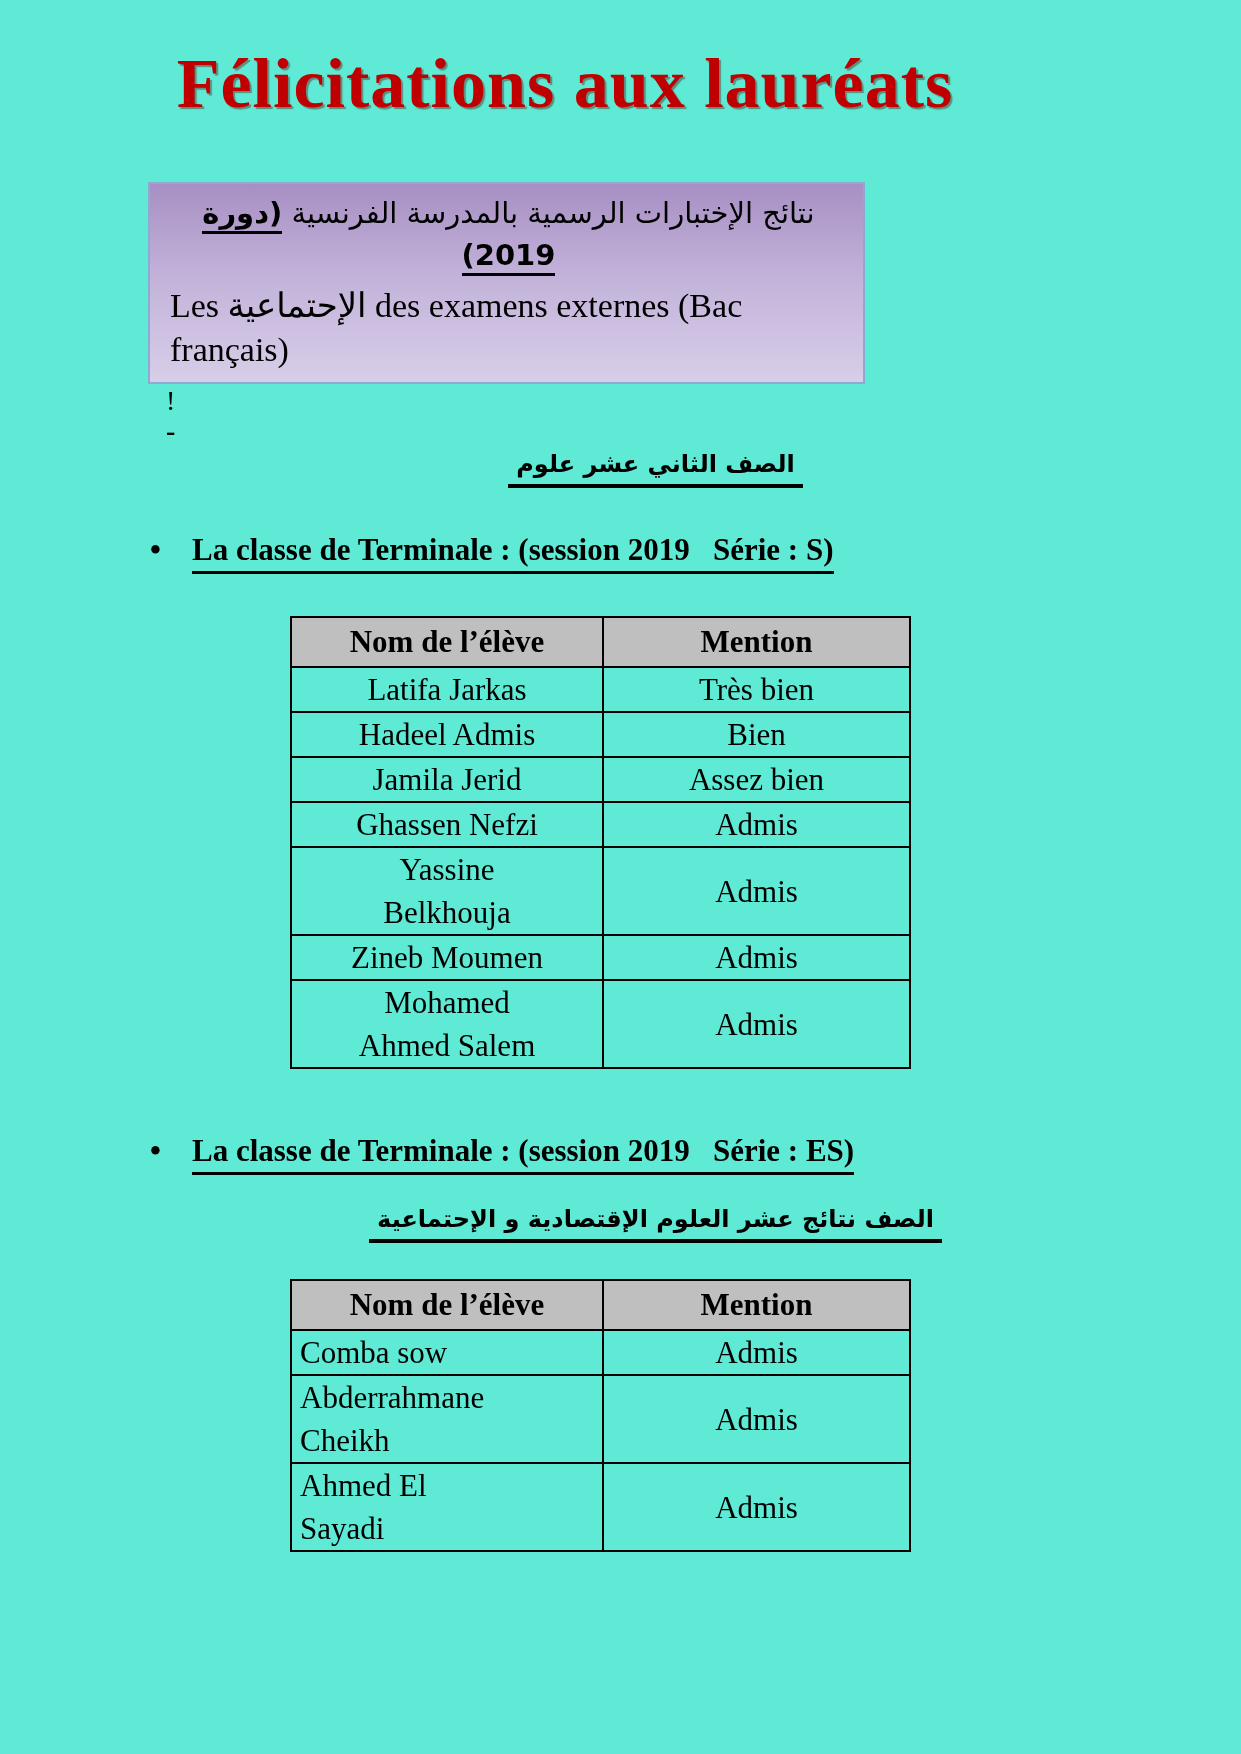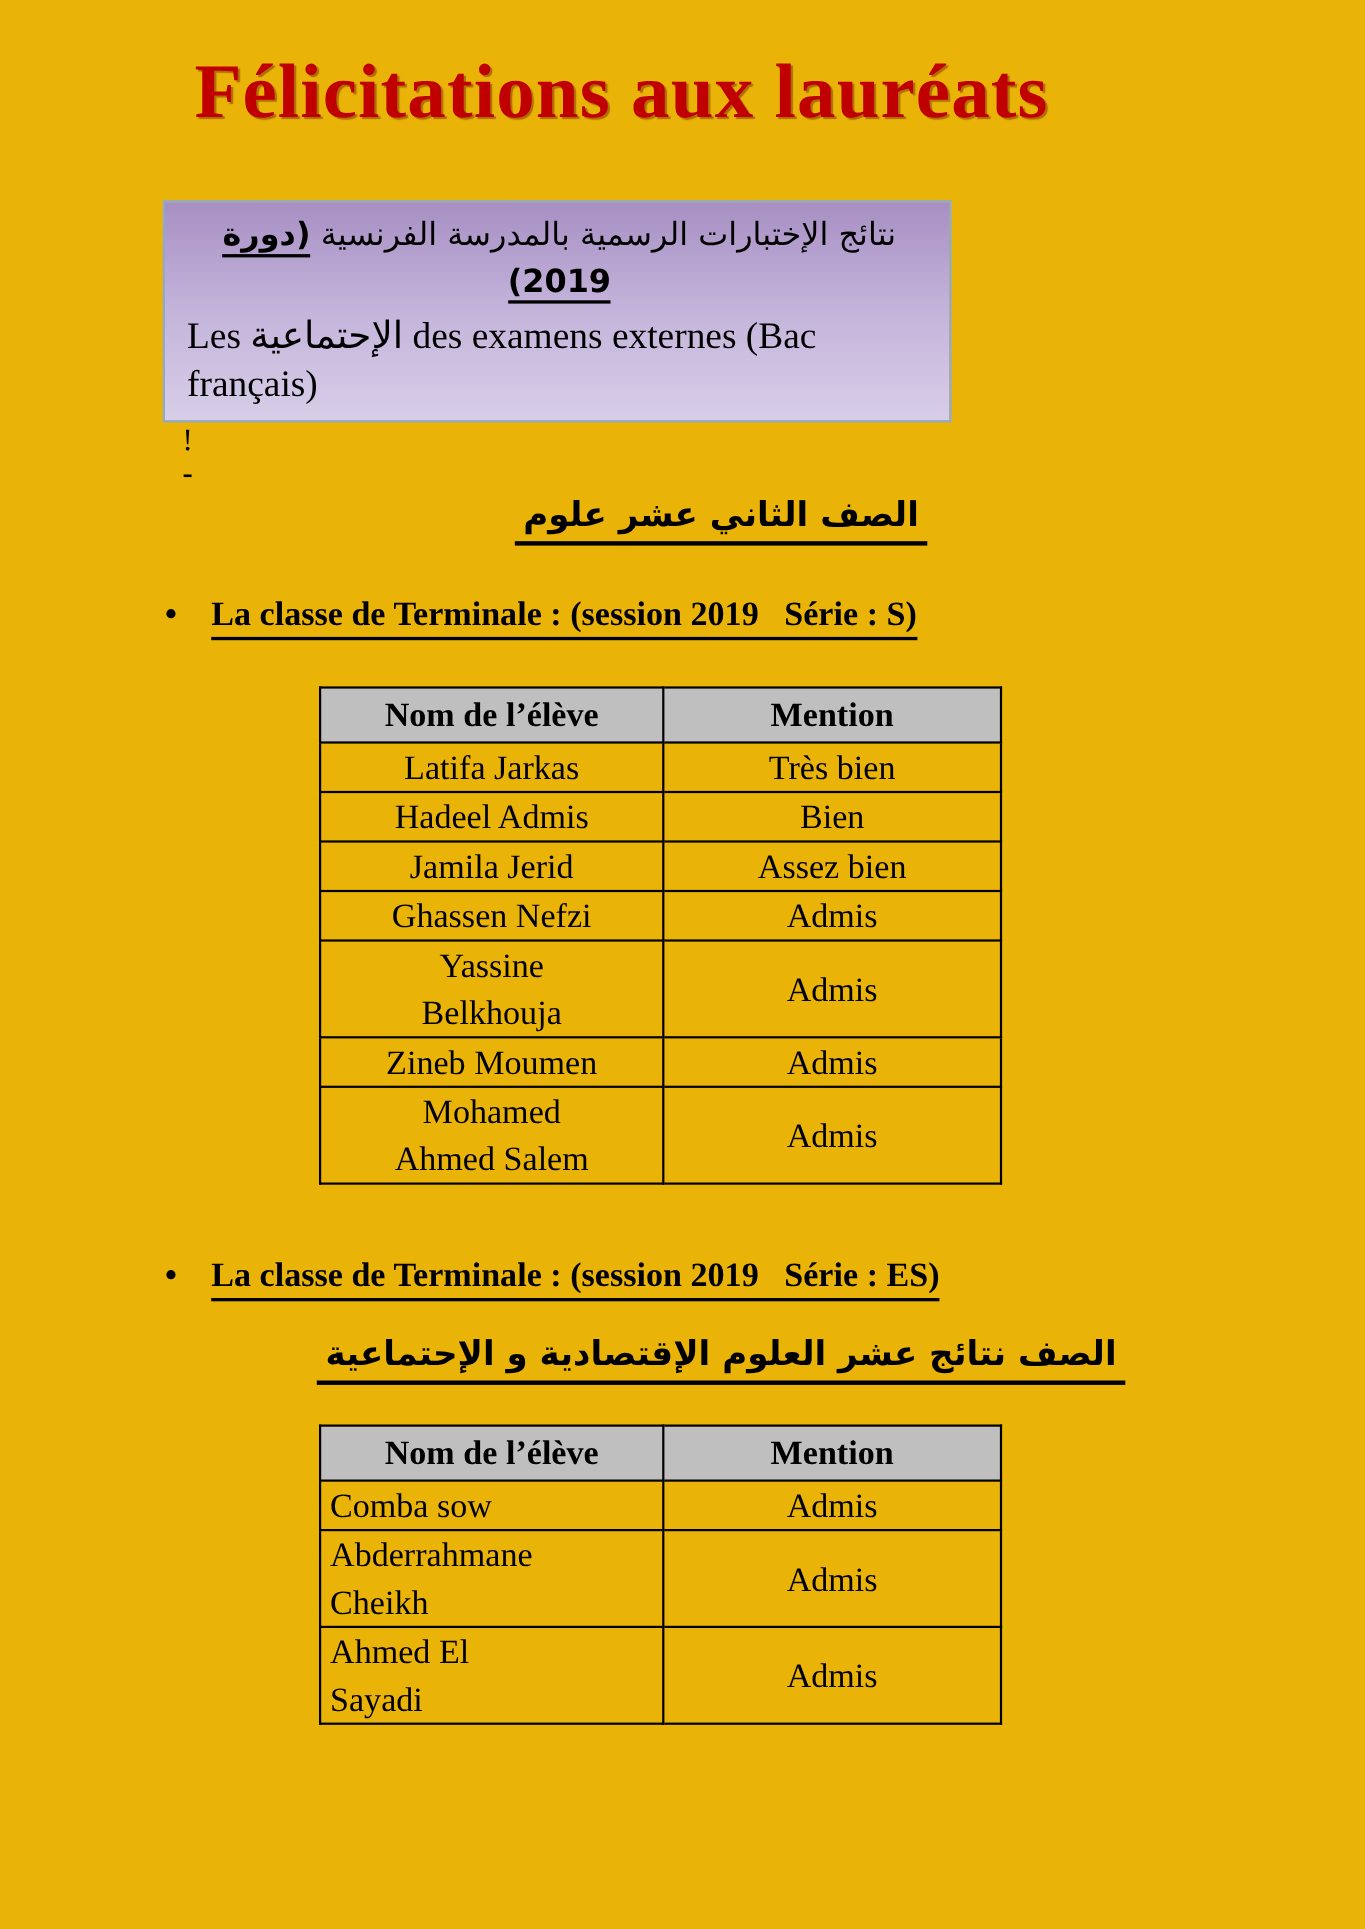--- a/index.html
+++ b/index.html
@@ -1,19 +1,19 @@
 <!DOCTYPE html>
 <html lang="fr"><head>
 <meta charset="utf-8">
 <style>
   html,body{margin:0;padding:0;background:#fff;}
   .page{
     position:relative;
     width:1241px;height:1754px;
-    background:#eab308;
+    background:#5eead4;
     overflow:hidden;
     font-family:"Liberation Serif", serif;
     color:#000;
     box-sizing:border-box;
   }
   
   .title{
     margin:0;
     padding-top:44px;
     width:1130px;
@@ -56,21 +56,21 @@
     margin:2px 0 0 166px;
     font-size:28px;
     line-height:30px;
   }
   .banner-overflow .dash{font-weight:bold;}
   
   .ar-heading{
     margin:4px 0 0 0;
     text-align:center;
     direction:rtl;
-    font-size:31px;
+    font-size:24px;
     font-weight:bold;
   }
   .ar-heading .u{
     border-bottom:4px solid #000;
     padding:0 8px 6px 8px;
   }
   .ar-heading.shift{padding-left:70px;}
   
   .bullet-line{
     margin:56px 0 0 150px;

